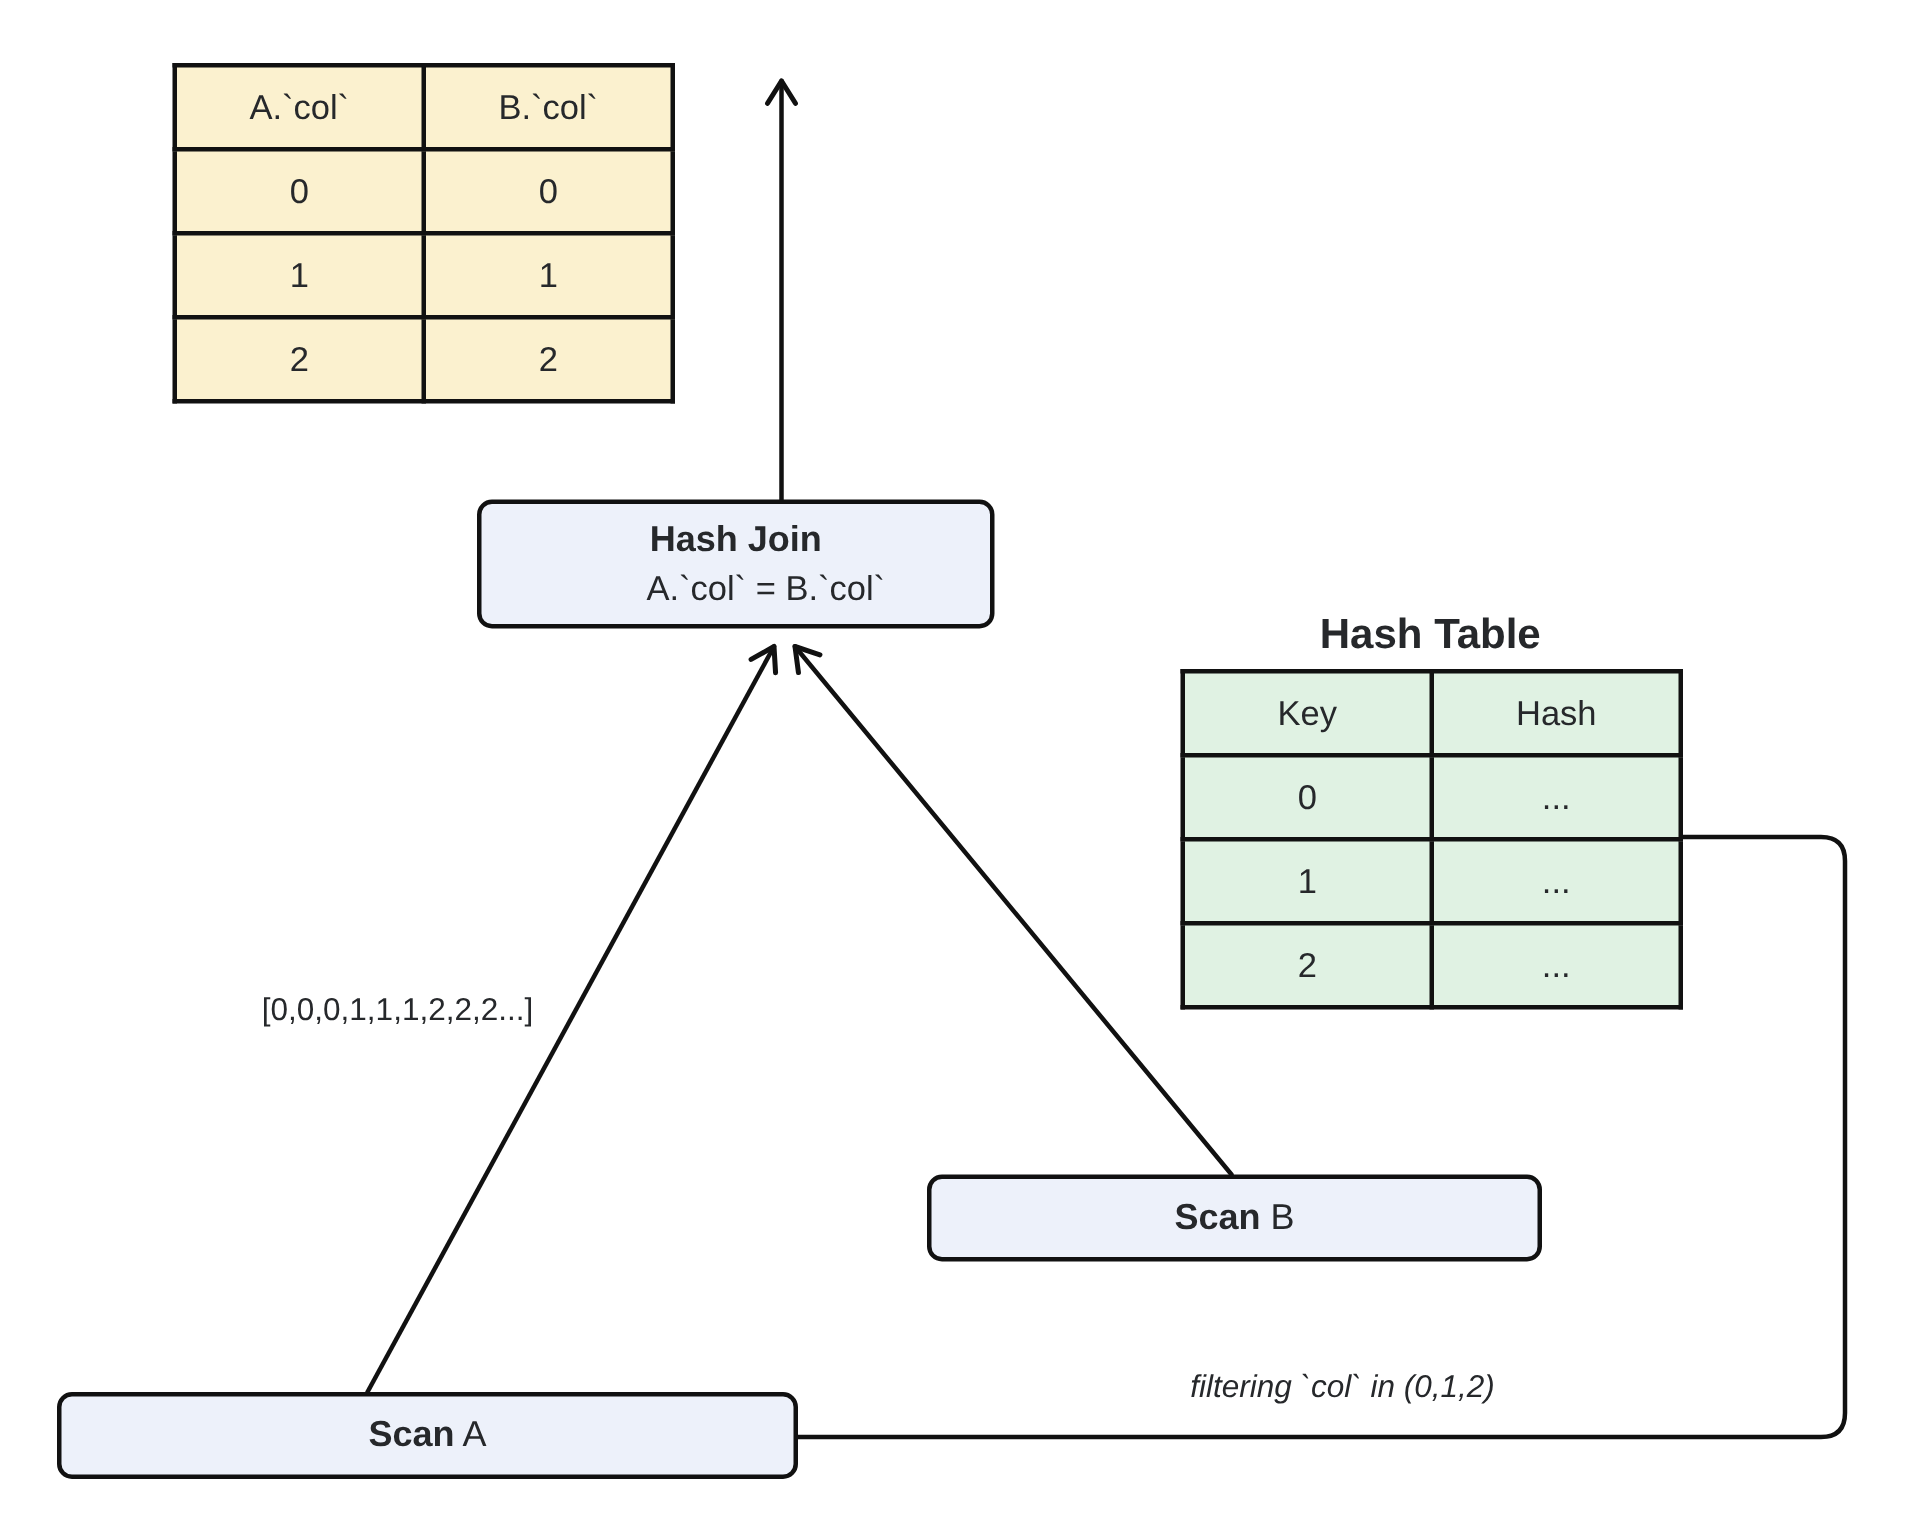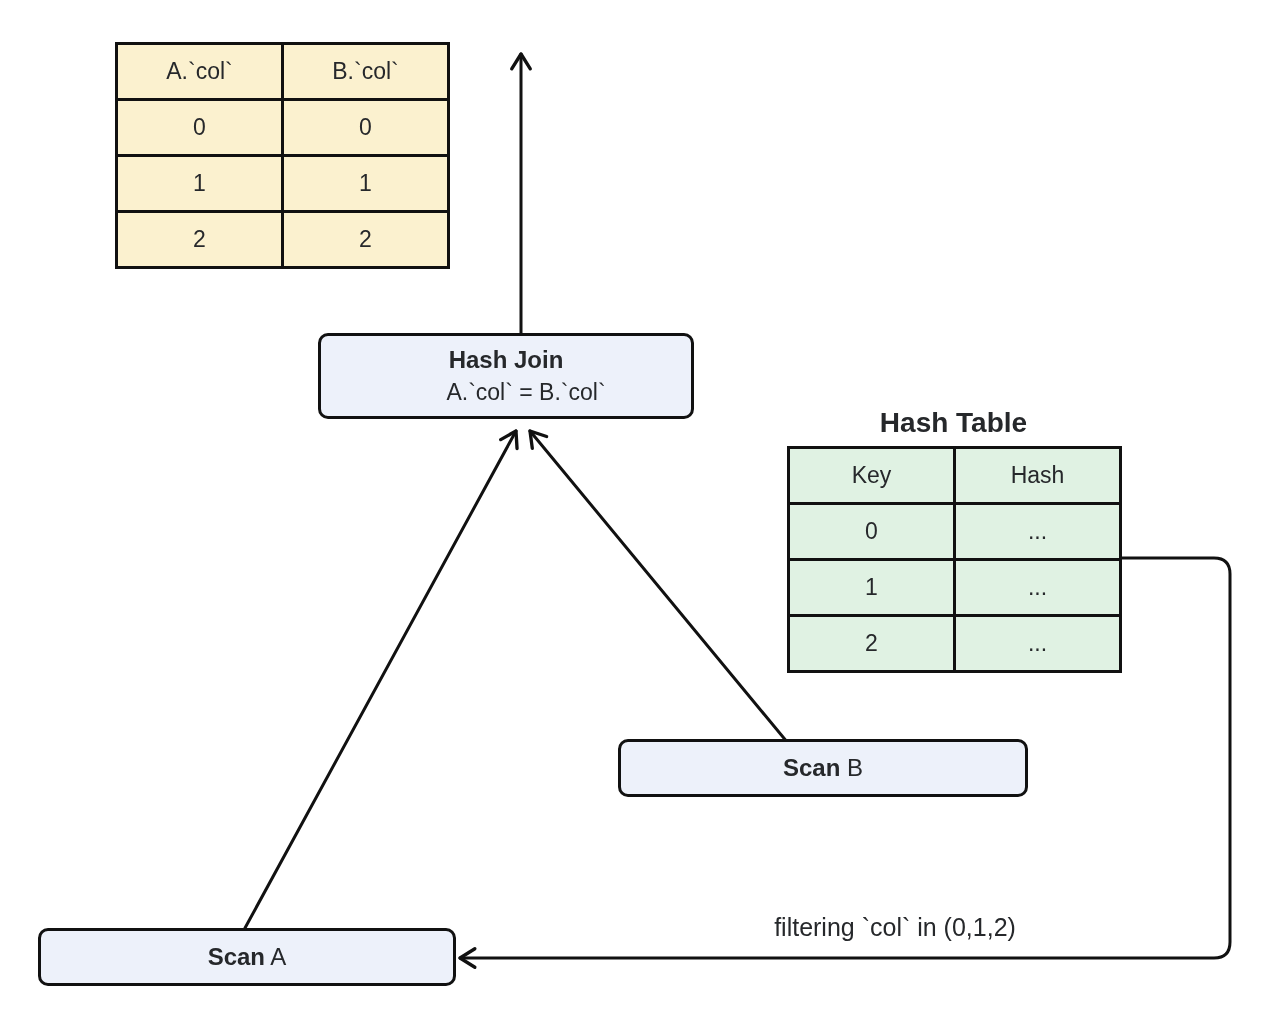--- a/index.html
+++ b/index.html
@@ -82,21 +82,21 @@
   .node .node-title{font-weight:700;font-size:24px;}
   .node .node-sub{font-weight:400;font-size:23px;margin-left:40px;}
   .node .b{font-weight:700;}
   .float-label{
     position:absolute;
     text-align:center;
     color:var(--text);
     white-space:nowrap;
   }
   .stream-label{font-size:21px;}
-  .filter-label{font-size:25px;}
+  .filter-label{font-size:21px;font-style:italic;}
 </style>
 </head>
 <body>
 
 <div class="canvas">
 
   <svg class="arrows" viewBox="0 0 1280 1026">
     <defs>
       <marker id="ah" viewBox="0 0 14 14" refX="11" refY="7" markerWidth="26" markerHeight="26" markerUnits="userSpaceOnUse" orient="auto-start-reverse">
         <polyline class="ah-shape" points="3,2 11,7 3,12"></polyline>
@@ -124,21 +124,21 @@
         <td>1</td>
         <td>1</td>
       </tr>
       <tr>
         <td>2</td>
         <td>2</td>
       </tr>
     </tbody>
   </table>
 
-  <div class="node" style="left:318px;top:333px;width:376px;height:86px;justify-content:center;">
+  <div class="node" style="left:318px;top:333px;width:345px;height:86px;justify-content:center;">
     <div class="node-title">Hash Join</div>
     <div class="node-sub">A.`col` = B.`col`</div>
   </div>
 
   <div class="tbl-title" style="left:787px;top:407px;width:333px;">Hash Table</div>
 
   <table class="tbl green" style="left:787px;top:446px;">
     <thead>
       <tr>
         <th>Key</th>
@@ -154,24 +154,25 @@
         <td>1</td>
         <td>...</td>
       </tr>
       <tr>
         <td>2</td>
         <td>...</td>
       </tr>
     </tbody>
   </table>
 
-  <div class="node" style="left:618px;top:739px;width:410px;height:58px;">
+  <div class="node" style="left:618px;top:783px;width:410px;height:58px;">
     <div><span class="b">Scan</span><span> B</span></div>
   </div>
 
-  <div class="node" style="left:38px;top:928px;width:418px;height:58px;">
+  <div class="node" style="left:38px;top:928px;width:494px;height:58px;">
     <div><span class="b">Scan</span><span> A</span></div>
   </div>
 
+  <div class="float-label stream-label" style="left:140px;top:662px;width:250px;">[0,0,0,1,1,1,2,2,2...]</div>
 
   <div class="float-label filter-label" style="left:770px;top:913px;width:250px;">filtering `col` in (0,1,2)</div>
 
 </div>
 
 </body></html>

